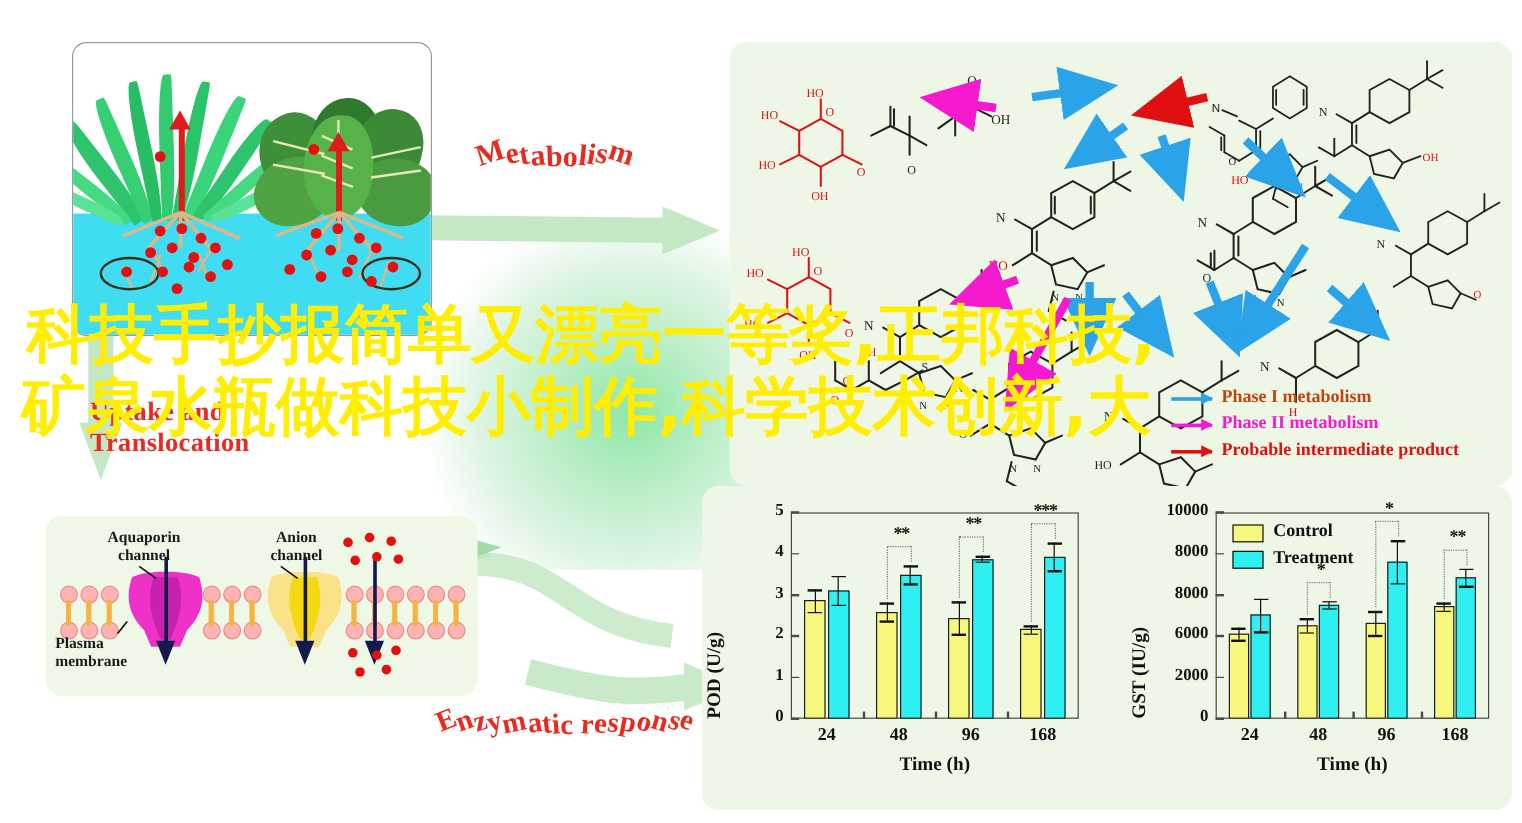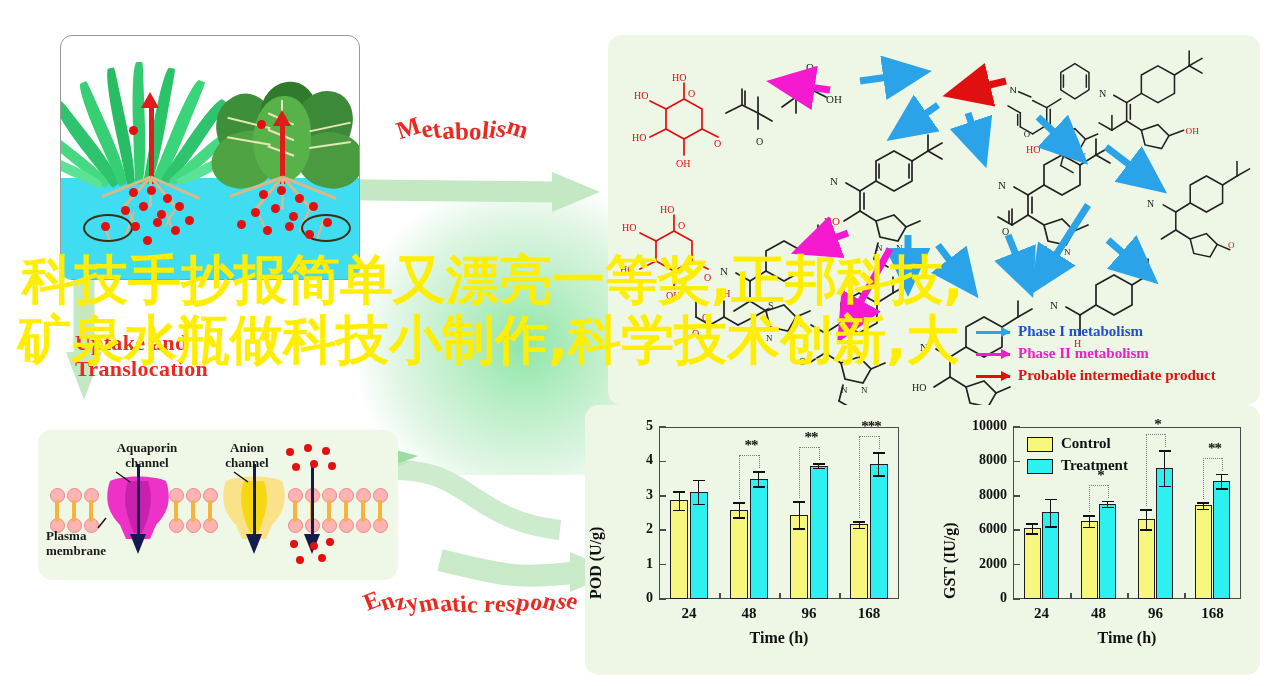--- a/index.html
+++ b/index.html
@@ -459,21 +459,21 @@
         <line x1="480" y1="170" x2="430" y2="248" stroke="#2aa3e8" marker-end="url(#bl)"></line>
       </g>
     </svg>
 
     
     <div class="chemleg" style="left:368px;top:288px;">
       <div style="position:relative;height:22px;">
         <div class="legarrow" style="left:0;top:8px;width:34px;background:#2aa3e8;">
             <i style="border-left:10px solid #2aa3e8;"></i>
           </div>
-        <div style="position:absolute;left:42px;top:0;color:#1d4ed8;">Phase I metabolism</div>
+        <div style="position:absolute;left:42px;top:0;color:#c2410c;">Phase I metabolism</div>
       </div>
       <div style="position:relative;height:22px;">
         <div class="legarrow" style="left:0;top:8px;width:34px;background:#f51ad0;">
             <i style="border-left:10px solid #f51ad0;"></i>
           </div>
         <div style="position:absolute;left:42px;top:0;color:#f51ad0;">Phase II metabolism</div>
       </div>
       <div style="position:relative;height:22px;">
         <div class="legarrow" style="left:0;top:8px;width:34px;background:#e01010;">
             <i style="border-left:10px solid #e01010;"></i>
@@ -559,21 +559,21 @@
     <div class="dot" style="left:254px;top:33px;width:8px;height:8px;"></div>
     <div class="dot" style="left:272px;top:30px;width:8px;height:8px;"></div>
     <div class="dot" style="left:290px;top:32px;width:8px;height:8px;"></div>
 
     <div class="dot" style="left:252px;top:110px;width:8px;height:8px;"></div>
     <div class="dot" style="left:272px;top:112px;width:8px;height:8px;"></div>
     <div class="dot" style="left:288px;top:108px;width:8px;height:8px;"></div>
     <div class="dot" style="left:258px;top:126px;width:8px;height:8px;"></div>
     <div class="dot" style="left:280px;top:124px;width:8px;height:8px;"></div>
 
-    <div class="memlabel" style="left:54px;top:10px;width:110px;">
+    <div class="memlabel" style="left:27px;top:10px;width:110px;">
       <div>Aquaporin</div>
       <div>channel</div>
     </div>
     <div class="memlabel" style="left:162px;top:10px;width:94px;">
       <div>Anion</div>
       <div>channel</div>
     </div>
     <div class="memlabel" style="left:8px;top:98px;width:110px;text-align:left;">
       <div>Plasma</div>
       <div>membrane</div>

